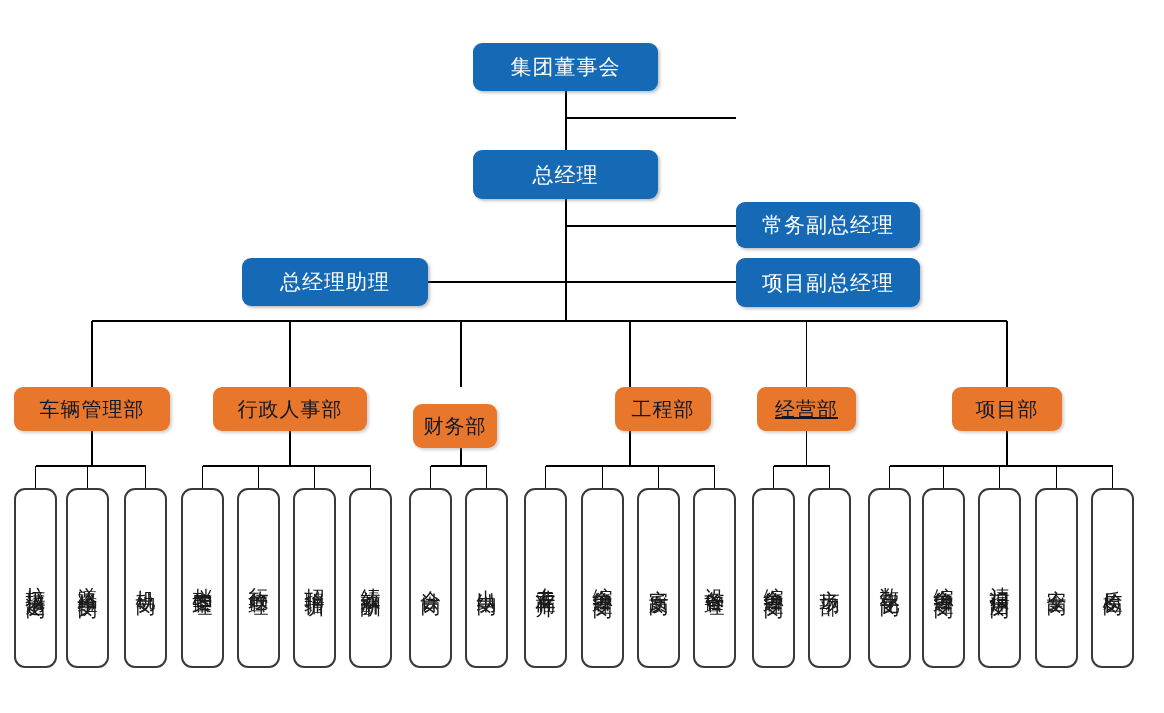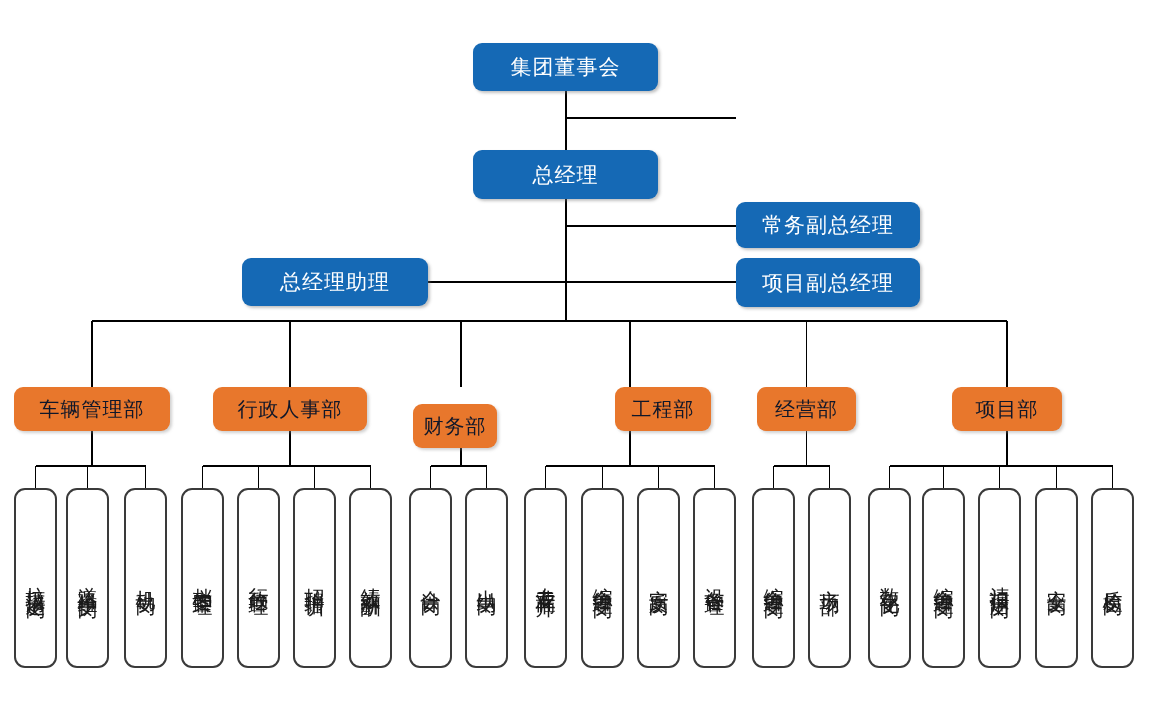--- a/index.html
+++ b/index.html
@@ -199,21 +199,21 @@
       </div>
       <div class="node post" style="left: 581px; top: 488px; width: 43px; height: 180px;">
         <span class="vlabel">综合管理岗</span>
       </div>
       <div class="node post" style="left: 637px; top: 488px; width: 43px; height: 180px;">
         <span class="vlabel">安质岗</span>
       </div>
       <div class="node post" style="left: 693px; top: 488px; width: 43px; height: 180px;">
         <span class="vlabel">设备管理</span>
       </div>
-      <div class="node dept" style="left: 757px; top: 387px; width: 99px; height: 44px;">
+      <div class="node dept" style="left: 757px; top: 387px; width: 99px; height: 44px; text-decoration: underline;">
         <span class="dlabel">经营部</span>
       </div>
       <div class="node post" style="left: 752px; top: 488px; width: 43px; height: 180px;">
         <span class="vlabel">综合管理岗</span>
       </div>
       <div class="node post" style="left: 808px; top: 488px; width: 43px; height: 180px;">
         <span class="vlabel">市场部</span>
       </div>
       <div class="node dept" style="left: 952px; top: 387px; width: 110px; height: 44px;">
         <span class="dlabel">项目部</span>

